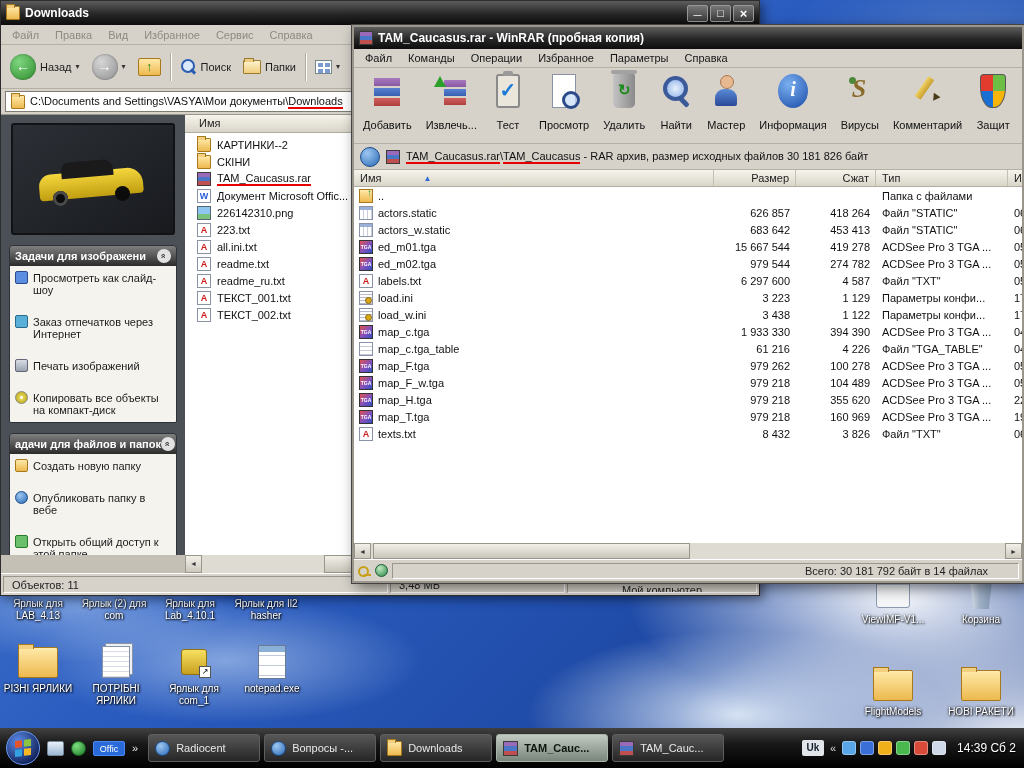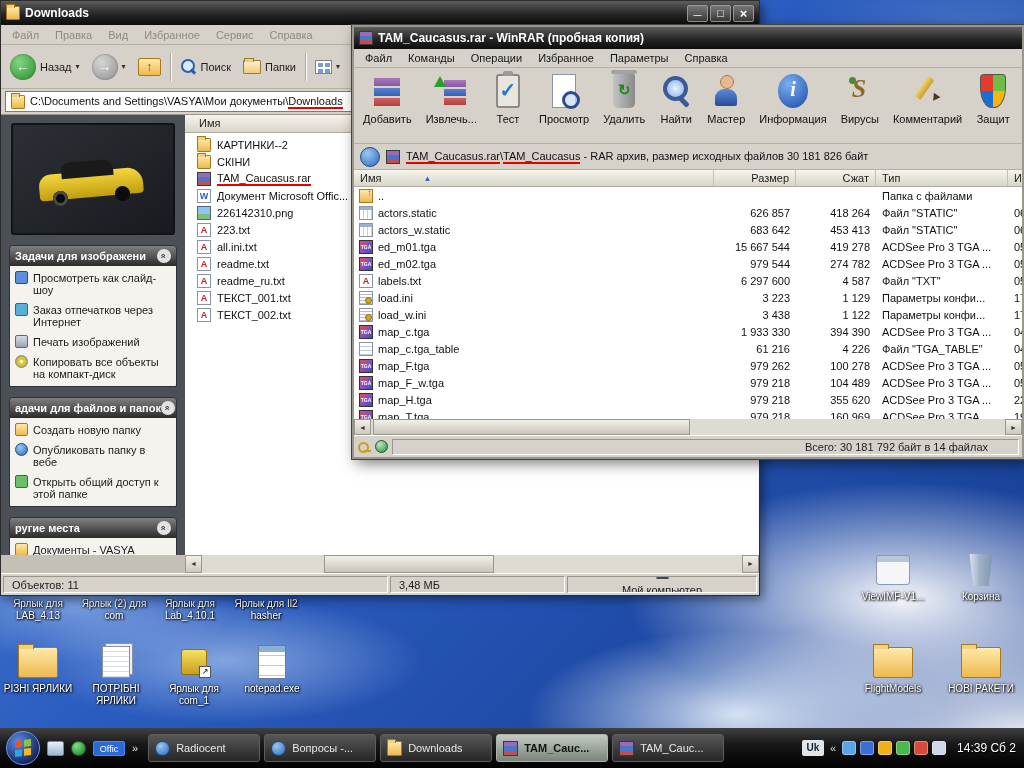--- a/index.html
+++ b/index.html
@@ -56,21 +56,21 @@
   .exp-body{flex:1;display:flex;min-height:0;}
   .exp-sidebar{width:184px;flex:none;background:#4b4f56;padding:8px 8px 0;overflow:hidden;}
   .preview{width:164px;height:112px;background:linear-gradient(145deg,#2c3036,#181a1e);border:2px solid #111317;border-radius:3px;margin:0 auto 10px;position:relative;overflow:hidden;}
   .preview::before{content:"";position:absolute;left:26px;top:46px;width:104px;height:26px;background:linear-gradient(#f6d73e,#c09e10);border-radius:12px 16px 4px 4px;transform:rotate(-5deg);}
   .preview::after{content:"";position:absolute;left:48px;top:36px;width:52px;height:16px;background:#1a1a1a;border-radius:8px 10px 0 0;transform:rotate(-5deg);}
   .wheels{position:absolute;left:40px;top:66px;width:15px;height:15px;border-radius:50%;background:#0c0c0c;box-shadow:inset 0 0 0 3px #4a4a4a,62px -5px 0 #0c0c0c;z-index:2;}
   .xp-panel{margin-bottom:10px;border:1px solid #2e3137;border-radius:4px 4px 2px 2px;overflow:hidden;}
   .xp-panel-h{height:20px;background:linear-gradient(#808080,#2b2b2b);display:flex;align-items:center;justify-content:space-between;padding:0 5px;color:#fff;font-weight:bold;white-space:nowrap;overflow:hidden;}
   .chev{width:14px;height:14px;flex:none;border-radius:50%;background:#e2e2e2;color:#333;font-size:9px;line-height:13px;text-align:center;transform:rotate(-90deg);}
   .chev::after{content:"»";}
-  .xp-panel-b{background:#f4f3ee;padding:6px 5px;display:flex;flex-direction:column;gap:8px;}
+  .xp-panel-b{background:#f4f3ee;padding:6px 5px;display:flex;flex-direction:column;gap:20px;}
   .xp-task{display:flex;gap:5px;align-items:flex-start;line-height:12px;color:#1b1b1b;}
   .ic14{width:13px;height:13px;flex:none;border-radius:2px;margin-top:-1px;}
   .slideshow-icon{background:#5b8ee0;border:1px solid #2a4a8a;}
   .prints-icon{background:#58b0d8;border:1px solid #2a6a8a;}
   .printer-icon{background:linear-gradient(#d8dde4,#9aa4b0);border:1px solid #667;}
   .cd-icon{background:radial-gradient(circle,#fff 1px,#e2d24a 2px,#b0a020);border-radius:50%;border:1px solid #887;}
   .new-folder-icon{background:linear-gradient(#ffe9a8,#edb94f);border:1px solid #a8781c;}
   .publish-icon{background:radial-gradient(circle at 35% 30%,#9ec7f0,#2a6ab8);border-radius:50%;border:1px solid #1a4a88;}
   .share-icon{background:#6ac06a;border:1px solid #2a7a2a;}
   .documents-icon{background:linear-gradient(#ffe9a8,#edb94f);border:1px solid #a8781c;}
@@ -107,25 +107,25 @@
   .sb-track{flex:1;position:relative;background:#dedbd2;}
   .sb-thumb{position:absolute;top:0;height:100%;background:linear-gradient(#f2f0e8,#c9c5bb);border:1px solid #9a968c;}
   .exp-thumb{left:122px;width:170px;}
   .exp-status{height:22px;flex:none;background:#d6d2ca;border-top:1px solid #fff;display:flex;align-items:stretch;padding:2px 2px;gap:2px;color:#222;}
   .st-panel{border:1px solid;border-color:#9a968c #fff #fff #9a968c;padding:0 8px;display:flex;align-items:center;gap:5px;white-space:nowrap;overflow:hidden;}
   .st-count{flex:1;}
   .st-size{width:175px;justify-content:flex-start;}
   .st-loc{width:190px;flex-direction:column;}
   .mini-computer-icon{width:13px;height:11px;background:linear-gradient(#cfe0f0,#7a9ac0);border:1px solid #3a4a66;border-radius:1px;}
   
-  #winrar{left:352px;top:25px;width:672px;height:434px;background:#d6d2ca;border:2px solid #9a968c;box-shadow:0 0 0 1px #444,4px 4px 14px rgba(0,0,0,.55);z-index:20;}
+  #winrar{left:352px;top:25px;width:672px;height:558px;background:#d6d2ca;border:2px solid #9a968c;box-shadow:0 0 0 1px #444,4px 4px 14px rgba(0,0,0,.55);z-index:20;}
   #winrar .titlebar{height:22px;}
   #winrar .menubar{height:19px;}
   .wr-toolbar{height:76px;flex:none;background:#d6d2ca;display:flex;align-items:stretch;padding:2px 2px 0;border-bottom:1px solid #b4b0a4;overflow:hidden;}
-  .wr-tbtn{display:flex;flex-direction:column;align-items:center;padding:4px 7px 0;gap:5px;color:#111;white-space:nowrap;}
+  .wr-tbtn{display:flex;flex-direction:column;align-items:center;padding:4px 7px 0;gap:11px;color:#111;white-space:nowrap;}
   .tbi{width:34px;height:34px;position:relative;flex:none;}
   .add-archive-icon{background-image:linear-gradient(#a878c0,#8858a0),linear-gradient(#5880d0,#3860b0),linear-gradient(#d06060,#b04040);background-size:26px 8px;background-position:4px 4px,4px 14px,4px 24px;background-repeat:no-repeat;}
   .extract-icon{background-image:linear-gradient(#a878c0,#8858a0),linear-gradient(#5880d0,#3860b0),linear-gradient(#d06060,#b04040);background-size:22px 7px;background-position:10px 6px,10px 15px,10px 24px;background-repeat:no-repeat;}
   .extract-icon::after{content:"";position:absolute;left:0;top:2px;border-left:6px solid transparent;border-right:6px solid transparent;border-bottom:11px solid #2aa02a;}
   .test-icon{width:24px;margin:0 5px;background:#eae6dc;border:2px solid #8a8a8a;border-radius:3px;}
   .test-icon::before{content:"";position:absolute;top:-5px;left:5px;width:10px;height:5px;background:#9a9a9a;border-radius:2px 2px 0 0;}
   .test-icon::after{content:"✓";position:absolute;inset:0;text-align:center;line-height:28px;color:#1a7ad8;font-size:20px;font-weight:bold;}
   .view-icon{width:24px;margin:0 5px;background:#fff;border:1px solid #8a93a6;}
   .view-icon::after{content:"";position:absolute;right:-5px;bottom:-2px;width:12px;height:12px;border:3px solid #2a4a8a;border-radius:50%;background:rgba(200,220,248,.7);}
   .delete-icon{width:22px;margin:0 6px;background:linear-gradient(90deg,#c4c4c4,#8a8a8a);border-radius:2px 2px 5px 5px;}
@@ -169,21 +169,21 @@
   .key-icon{width:14px;height:14px;position:relative;}
   .key-icon::before{content:"";position:absolute;left:1px;top:2px;width:7px;height:7px;border:2px solid #c8a018;border-radius:50%;}
   .key-icon::after{content:"";position:absolute;right:0;bottom:2px;width:7px;height:2px;background:#c8a018;}
   .disk-icon{width:13px;height:13px;border-radius:50%;background:radial-gradient(circle at 35% 30%,#bfe8bf,#2a8a4a);border:1px solid #1a5a30;}
   .wr-status-right{flex:1;border:1px solid;border-color:#9a968c #fff #fff #9a968c;height:16px;display:flex;align-items:center;justify-content:flex-end;padding-right:30px;color:#222;}
   
   .dt-l{font-size:10px;color:#fff;text-align:center;text-shadow:1px 1px 2px #000,0 0 3px #000;line-height:12px;width:72px;word-wrap:break-word;}
   #dt-left{position:absolute;left:2px;top:598px;display:flex;gap:4px;z-index:2;}
   #dt-bottom{position:absolute;left:0;top:644px;display:flex;gap:2px;z-index:2;}
   #dt-bottom .dt-item{width:76px;display:flex;flex-direction:column;align-items:center;gap:3px;}
-  #dt-right{position:absolute;left:852px;top:552px;width:172px;height:176px;z-index:2;}
+  #dt-right{position:absolute;left:852px;top:575px;width:172px;height:176px;z-index:2;}
   #dt-right .dt-item{position:absolute;width:82px;display:flex;flex-direction:column;align-items:center;gap:3px;}
   #dt-right .dt-item:nth-child(1){left:0;top:0;}
   #dt-right .dt-item:nth-child(2){left:88px;top:0;}
   #dt-right .dt-item:nth-child(3){left:0;top:92px;}
   #dt-right .dt-item:nth-child(4){left:88px;top:92px;}
   .dt-ic{height:36px;display:flex;align-items:center;justify-content:center;position:relative;}
   .dt-ic.folder-icon{width:40px;}
   .dt-ic.folder-icon::before{content:"";width:40px;height:29px;background:linear-gradient(#ffe9a8,#edb94f);border:1px solid #a8781c;border-radius:2px;box-shadow:inset 0 1px 0 #fff3;}
   .dt-ic.folder-icon::after{content:"";position:absolute;top:0;left:0;width:14px;height:4px;background:#f3cf80;border:1px solid #a8781c;border-bottom:none;}
   .dt-ic.recycle-bin-icon::before{content:"";width:26px;height:32px;background:linear-gradient(90deg,#e6ecf4,#9fb0c6 45%,#7e93ad);clip-path:polygon(6% 0,94% 0,80% 100%,20% 100%);}

